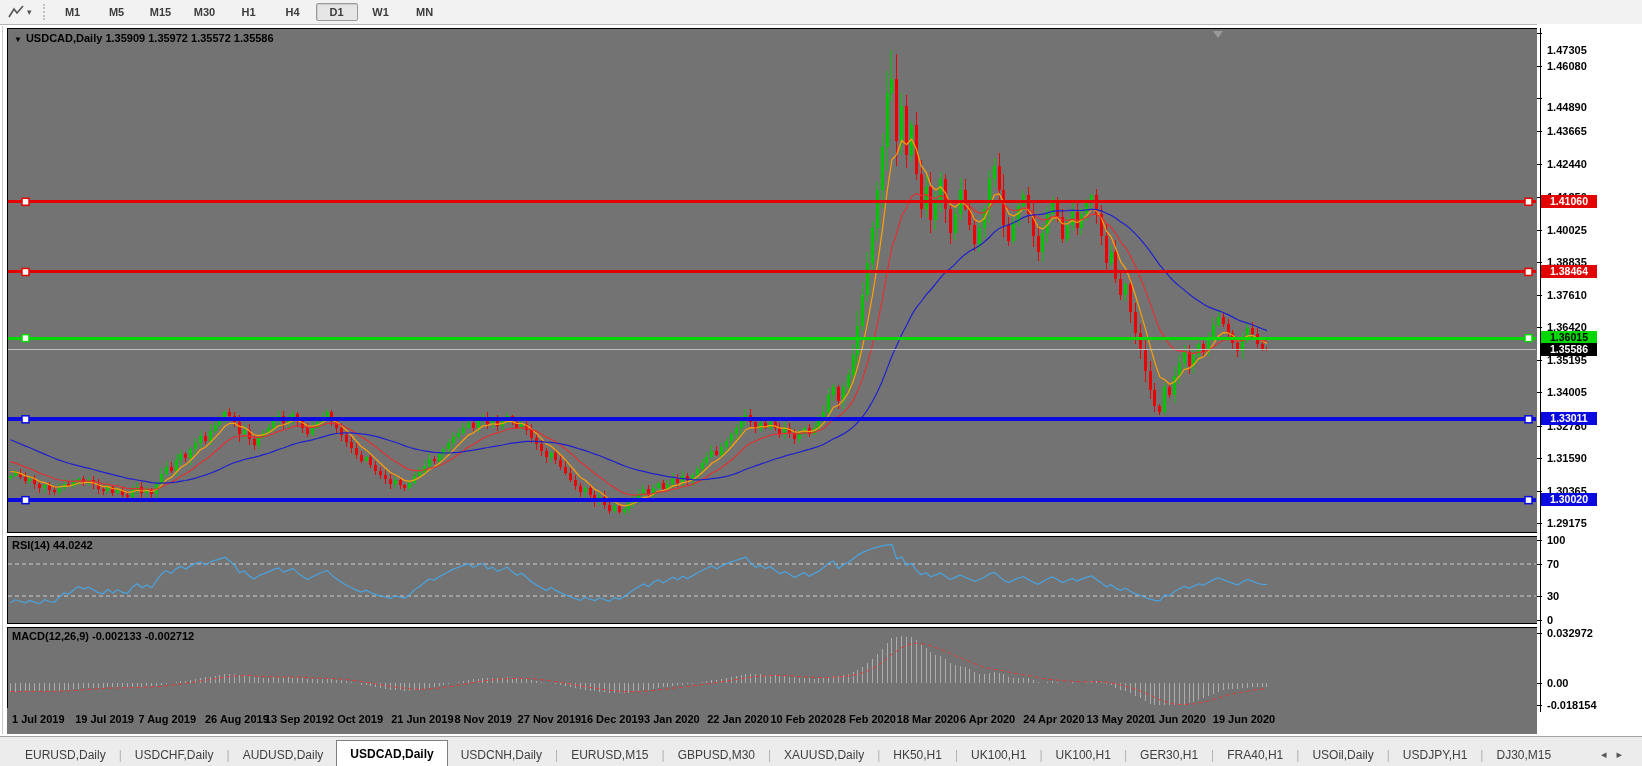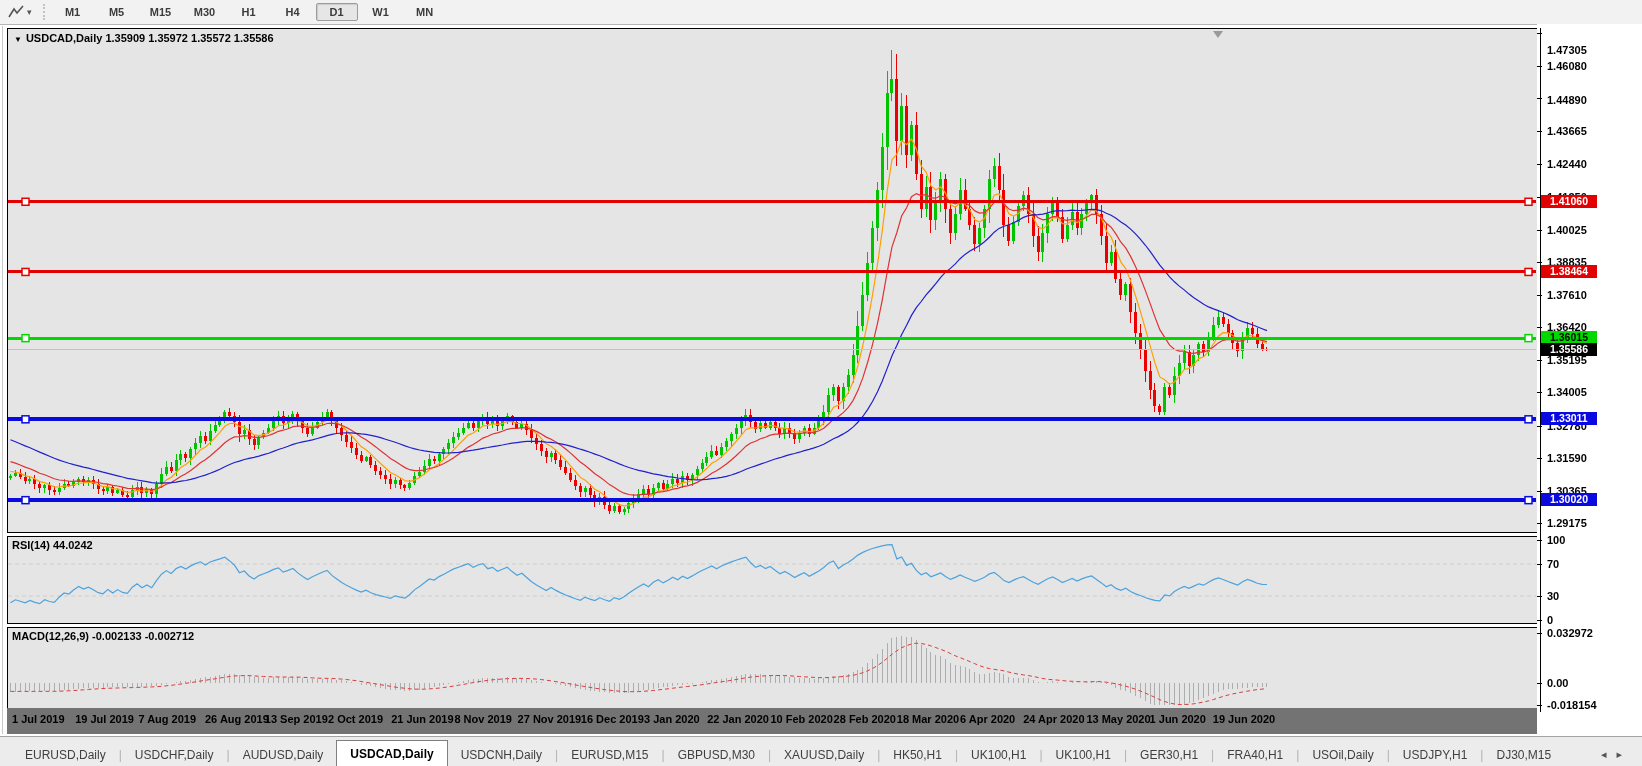--- a/index.html
+++ b/index.html
@@ -8,21 +8,21 @@
   
   #toolbar{position:absolute;left:0;top:0;width:1642px;height:24px;background:#f2f2f2;
            border-bottom:1px solid #b5b5b5;display:flex;align-items:center;}
   #studies-group{display:flex;align-items:center;margin-left:4px;padding:1px 3px;}
   #studies-caret{font-size:9px;color:#555;margin-left:2px;}
   .grip{width:0;height:16px;border-left:2px dotted #c3c3c3;margin:0 6px 0 8px;}
   .tf-btn{min-width:26px;padding:2px 7px;margin:0 1px;text-align:center;font-weight:700;
           color:#3c3c3c;border:1px solid transparent;border-radius:2px;cursor:default;}
   .tf-btn.active{background:#e6e6e6;border:1px solid #9c9c9c;box-shadow:inset 1px 1px 1px rgba(0,0,0,.12);}
   
-  .panel{position:absolute;left:7px;width:1530px;background:#e5e5e5;border:1px solid #000;text-decoration:underline;}
+  .panel{position:absolute;left:7px;width:1530px;background:#737373;border:1px solid #000;text-decoration:underline;}
   #main-panel{top:28px;height:503px;}
   #rsi-panel{top:536px;height:86px;}
   #macd-panel{top:627px;height:81px;}
   .panel svg{position:absolute;left:0;top:0;}
   .panel-label{position:absolute;left:4px;top:2px;font-size:11px;font-weight:600;color:#000;z-index:5;}
   #chart-header{position:absolute;left:6px;top:3px;z-index:6;font-size:11px;font-weight:700;color:#000;}
   #chart-header .tri{font-size:8px;margin-right:4px;}
   #shift-marker{position:absolute;top:2px;width:0;height:0;border-left:5px solid transparent;
                 border-right:5px solid transparent;border-top:7px solid #9a9a9a;z-index:4;}
   
@@ -900,21 +900,21 @@
       </svg>
   </div>
 
   <div id="axis-col">
     <div id="axis-line" style="top:4px;height:684px;"></div>
   <div class="tick-dash" style="top: 9px;"></div>
       <div class="tick-label" style="top: 2px; margin-top: 17px;">1.47305</div>
       <div class="tick-dash" style="top: 42.1081px;"></div>
       <div class="tick-label" style="top: 35.1081px;">1.46080</div>
       <div class="tick-dash" style="top: 74.2703px;"></div>
-      <div class="tick-label" style="top: 69px;">1.44890</div>
+      <div class="tick-label" style="top: 76px;">1.44890</div>
       <div class="tick-dash" style="top: 107.378px;"></div>
       <div class="tick-label" style="top: 100.378px;">1.43665</div>
       <div class="tick-dash" style="top: 140.486px;"></div>
       <div class="tick-label" style="top: 133.486px;">1.42440</div>
       <div class="tick-dash" style="top: 172.649px;"></div>
       <div class="tick-label" style="top: 165.649px;">1.41250</div>
       <div class="tick-dash" style="top: 205.757px;"></div>
       <div class="tick-label" style="top: 198.757px;">1.40025</div>
       <div class="tick-dash" style="top: 237.919px;"></div>
       <div class="tick-label" style="top: 230.919px;">1.38835</div>

